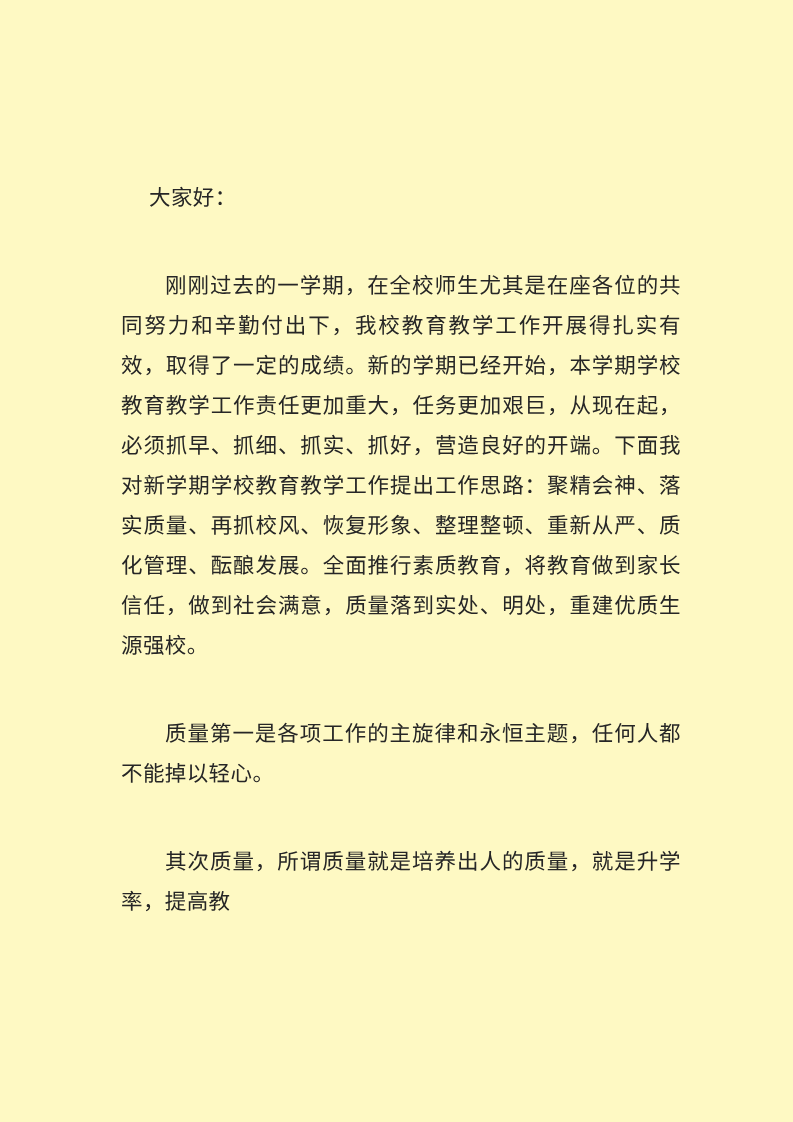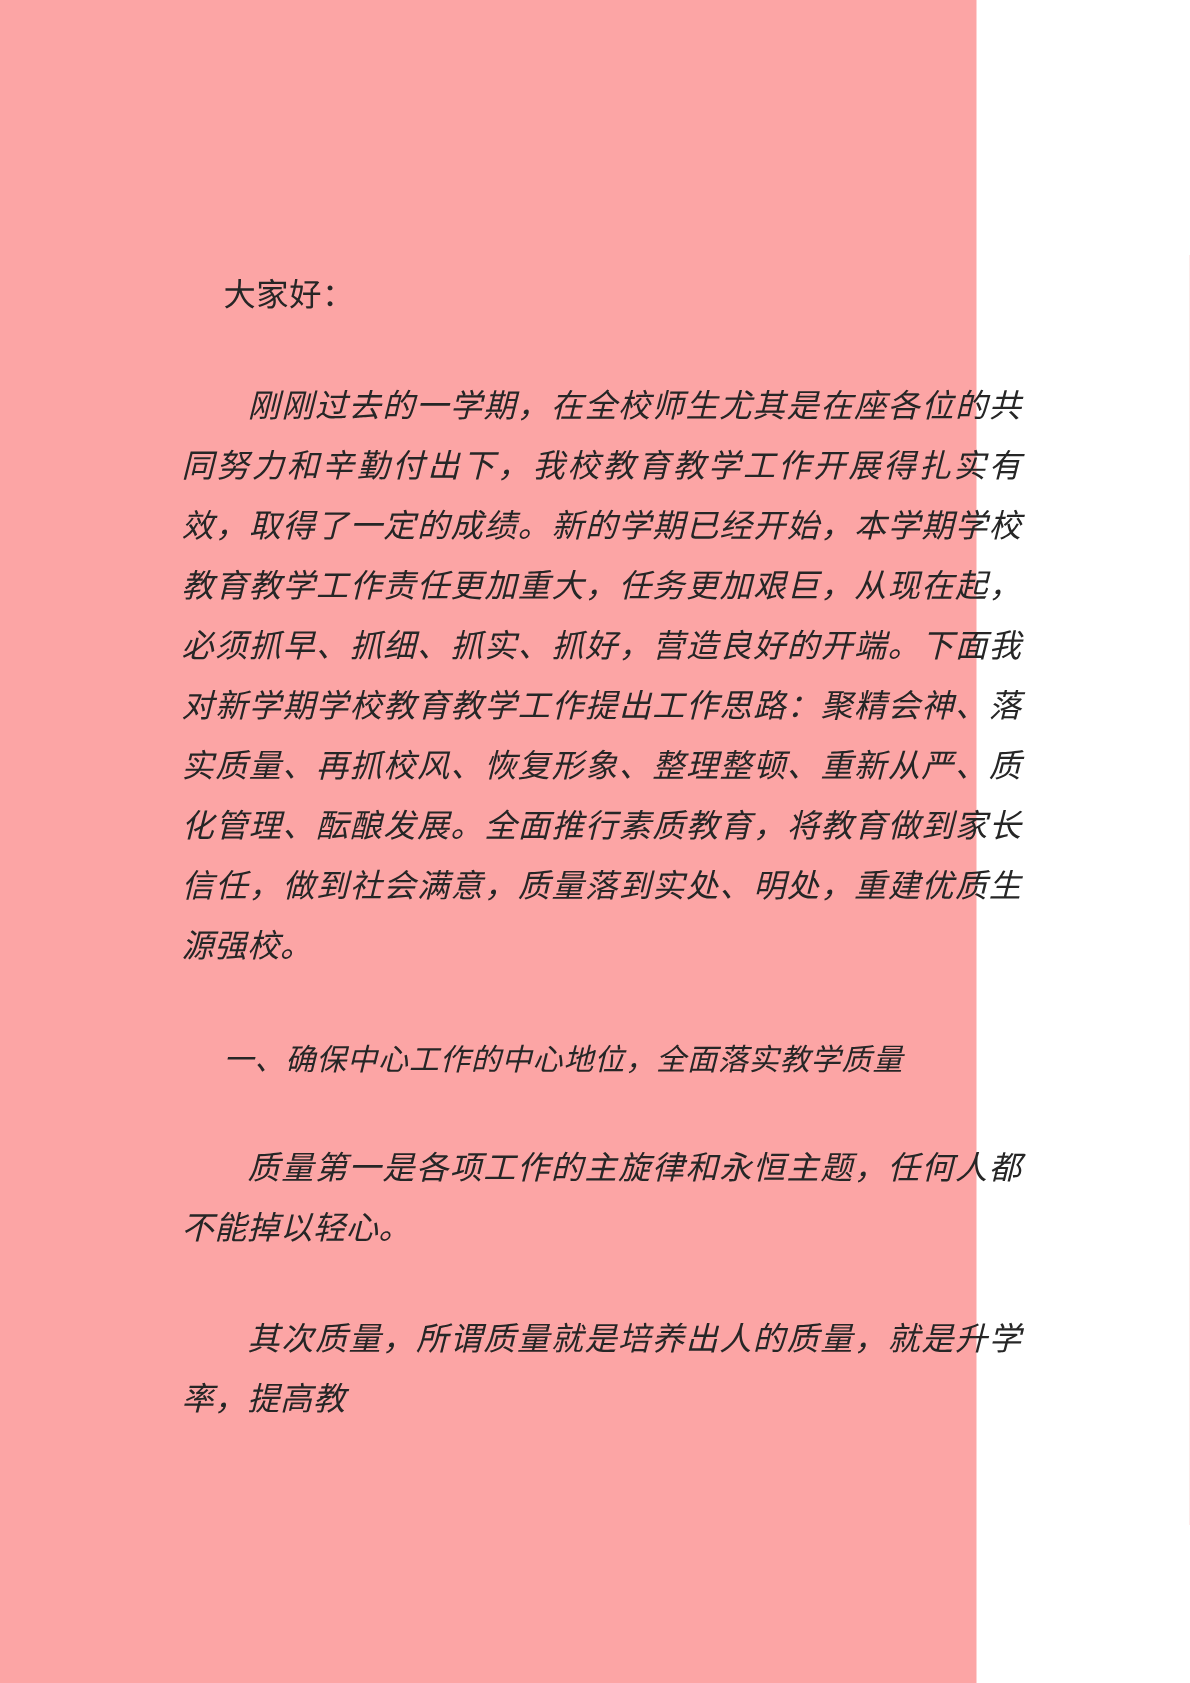--- a/index.html
+++ b/index.html
@@ -12,23 +12,23 @@
   body {
     width: 793px;
     height: 1122px;
     overflow: hidden;
     font-family: "DejaVu Serif", "Liberation Serif", serif;
     -webkit-font-smoothing: antialiased;
   }
 
   .page {
     position: relative;
-    width: 651px;
+    width: 793px;
     height: 1122px;
-    background: #fca5a5;
+    background: #fef9c3;
     box-sizing: border-box;
   }
 
   
   .doc-body {
     position: absolute;
     left: 121px;
     top: 178px;
     width: 560px;
   }
@@ -43,22 +43,21 @@
     text-justify: inter-ideograph;
     letter-spacing: 0.4px;
     text-indent: 44px;
     word-break: break-all;
   }
 
   
   .para + .para,
   .para + .heading,
   .heading + .para {
-    margin-top: 34px;
-    font-style: italic;
+    margin-top: 48px;
   }
 
   .salutation {
     text-indent: 28px;
   }
 
   .heading {
     margin: 0;
     font-family: "DejaVu Sans", "Liberation Sans", sans-serif;
     font-size: 20px;
@@ -73,21 +72,20 @@
 </head>
 <body>
 
 <div class="page">
   <div class="doc-body">
 
     <p class="para salutation">大家好：</p>
 
     <p class="para">刚刚过去的一学期，在全校师生尤其是在座各位的共同努力和辛勤付出下，我校教育教学工作开展得扎实有效，取得了一定的成绩。新的学期已经开始，本学期学校教育教学工作责任更加重大，任务更加艰巨，从现在起，必须抓早、抓细、抓实、抓好，营造良好的开端。下面我对新学期学校教育教学工作提出工作思路：聚精会神、落实质量、再抓校风、恢复形象、整理整顿、重新从严、质化管理、酝酿发展。全面推行素质教育，将教育做到家长信任，做到社会满意，质量落到实处、明处，重建优质生源强校。</p>
 
-    <p class="heading">一、确保中心工作的中心地位，全面落实教学质量</p>
 
 
     <p class="para">质量第一是各项工作的主旋律和永恒主题，任何人都不能掉以轻心。</p>
 
     <p class="para">其次质量，所谓质量就是培养出人的质量，就是升学率，提高教</p>
 
   </div>
 </div>
 
 </body></html>

